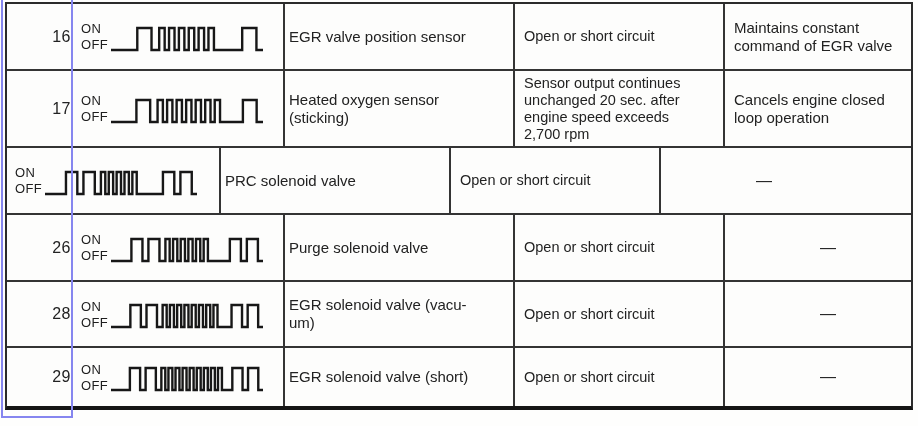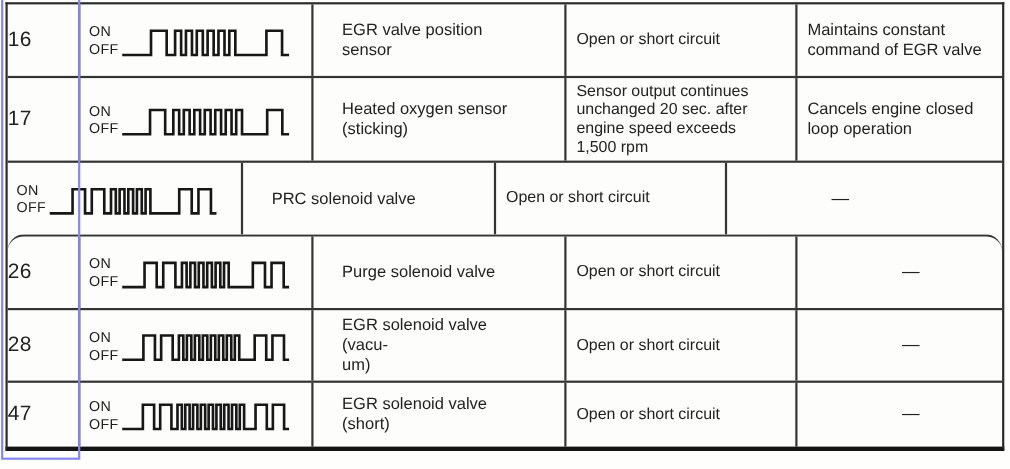--- a/index.html
+++ b/index.html
@@ -25,22 +25,22 @@
     width:100%;
   }
   .row + .row{border-top:2px solid #343434;}
   .cell{
     box-sizing:border-box;
     overflow:hidden;
   }
   .cell + .cell{border-left:2px solid #343434;}
   .c-code{
     width:64px;flex:0 0 64px;
-    display:flex;align-items:center;justify-content:flex-start;
-    font-size:19px;letter-spacing:.5px;
+    display:flex;align-items:center;justify-content:flex-end;
+    font-size:16px;letter-spacing:.5px;
   }
   .c-wave{
     width:212px;flex:0 0 212px;
     display:flex;align-items:center;
     padding-left:8px;
   }
   .onoff{
     display:flex;flex-direction:column;gap:3px;
     font-size:13px;line-height:13px;letter-spacing:.3px;
     color:#1e1e1e;
@@ -52,21 +52,21 @@
     transform:translateY(2px);
   }
   .wave path{
     fill:none;stroke:#171717;stroke-width:2.4;
     vector-effect:non-scaling-stroke;
     stroke-linejoin:miter;stroke-linecap:butt;
   }
   .c-component{
     width:210px;flex:0 0 210px;
     display:flex;align-items:center;
-    padding:2px 6px 2px 26px;
+    padding:2px 6px 2px 4px;
     font-size:15px;line-height:18px;
     white-space:pre-line;
   }
   .c-condition{
     width:210px;flex:0 0 210px;
     display:flex;align-items:center;
     padding:2px 4px 2px 9px;
     font-size:14.5px;line-height:17px;
     white-space:pre-line;
     margin-left:20px;
@@ -130,41 +130,41 @@
       </div>
       <svg class="wave" width="152" height="34" xmlns="http://www.w3.org/2000/svg" viewBox="0 0 143.6 34" preserveAspectRatio="none">
               <path d="M0,28H24V6H37V28H44V6H49V28H53V6H58V28H62V6H67V28H71V6H76V28H80V6H85V28H89V6H94V28H98V6H103V28H107H124.6V6H137.6V28H143.6"></path>
             </svg>
     </div>
     <div class="cell c-component">Heated oxygen sensor
 (sticking)</div>
     <div class="cell c-condition">Sensor output continues
 unchanged 20 sec. after
 engine speed exceeds
-1,500 rpm</div>
+2,700 rpm</div>
     <div class="cell c-failsafe">Cancels engine closed
 loop operation</div>
   </div>
 
   <div class="row" style="height: 67px;">
     <div class="cell c-wave">
       <div class="onoff">
         <span>ON</span>
         <span>OFF</span>
       </div>
       <svg class="wave" width="152" height="34" xmlns="http://www.w3.org/2000/svg" viewBox="0 0 174 34" preserveAspectRatio="none">
               <path d="M0,28H24V6H37V28H44V6H57V28H64V6H69V28H73V6H78V28H82V6H87V28H91V6H96V28H100V6H105V28H109H135V6H148V28H155V6H168V28H174"></path>
             </svg>
     </div>
     <div class="cell c-component">PRC solenoid valve</div>
     <div class="cell c-condition">Open or short circuit</div>
     <div class="cell c-failsafe dash">—</div>
   </div>
 
-  <div class="row" style="height: 67px; border-radius: 15px;">
+  <div class="row" style="height: 67px;">
     <div class="cell c-code">
       <span>26</span>
     </div>
     <div class="cell c-wave">
       <div class="onoff">
         <span>ON</span>
         <span>OFF</span>
       </div>
       <svg class="wave" width="152" height="34" xmlns="http://www.w3.org/2000/svg" viewBox="0 0 178.8 34" preserveAspectRatio="none">
               <path d="M0,28H24V6H37V28H44V6H57V28H64V6H69V28H73V6H78V28H82V6H87V28H91V6H96V28H100V6H105V28H109V6H114V28H118H139.8V6H152.8V28H159.8V6H172.8V28H178.8"></path>
@@ -189,21 +189,21 @@
             </svg>
     </div>
     <div class="cell c-component">EGR solenoid valve (vacu-
 um)</div>
     <div class="cell c-condition">Open or short circuit</div>
     <div class="cell c-failsafe dash">—</div>
   </div>
 
   <div class="row" style="height: 60px;">
     <div class="cell c-code">
-      <span>47</span>
+      <span>29</span>
     </div>
     <div class="cell c-wave">
       <div class="onoff">
         <span>ON</span>
         <span>OFF</span>
       </div>
       <svg class="wave" width="152" height="34" xmlns="http://www.w3.org/2000/svg" viewBox="0 0 193.2 34" preserveAspectRatio="none">
               <path d="M0,28H24V6H37V28H44V6H57V28H64V6H69V28H73V6H78V28H82V6H87V28H91V6H96V28H100V6H105V28H109V6H114V28H118V6H123V28H127V6H132V28H136V6H141V28H145H154.2V6H167.2V28H174.2V6H187.2V28H193.2"></path>
             </svg>
     </div>

